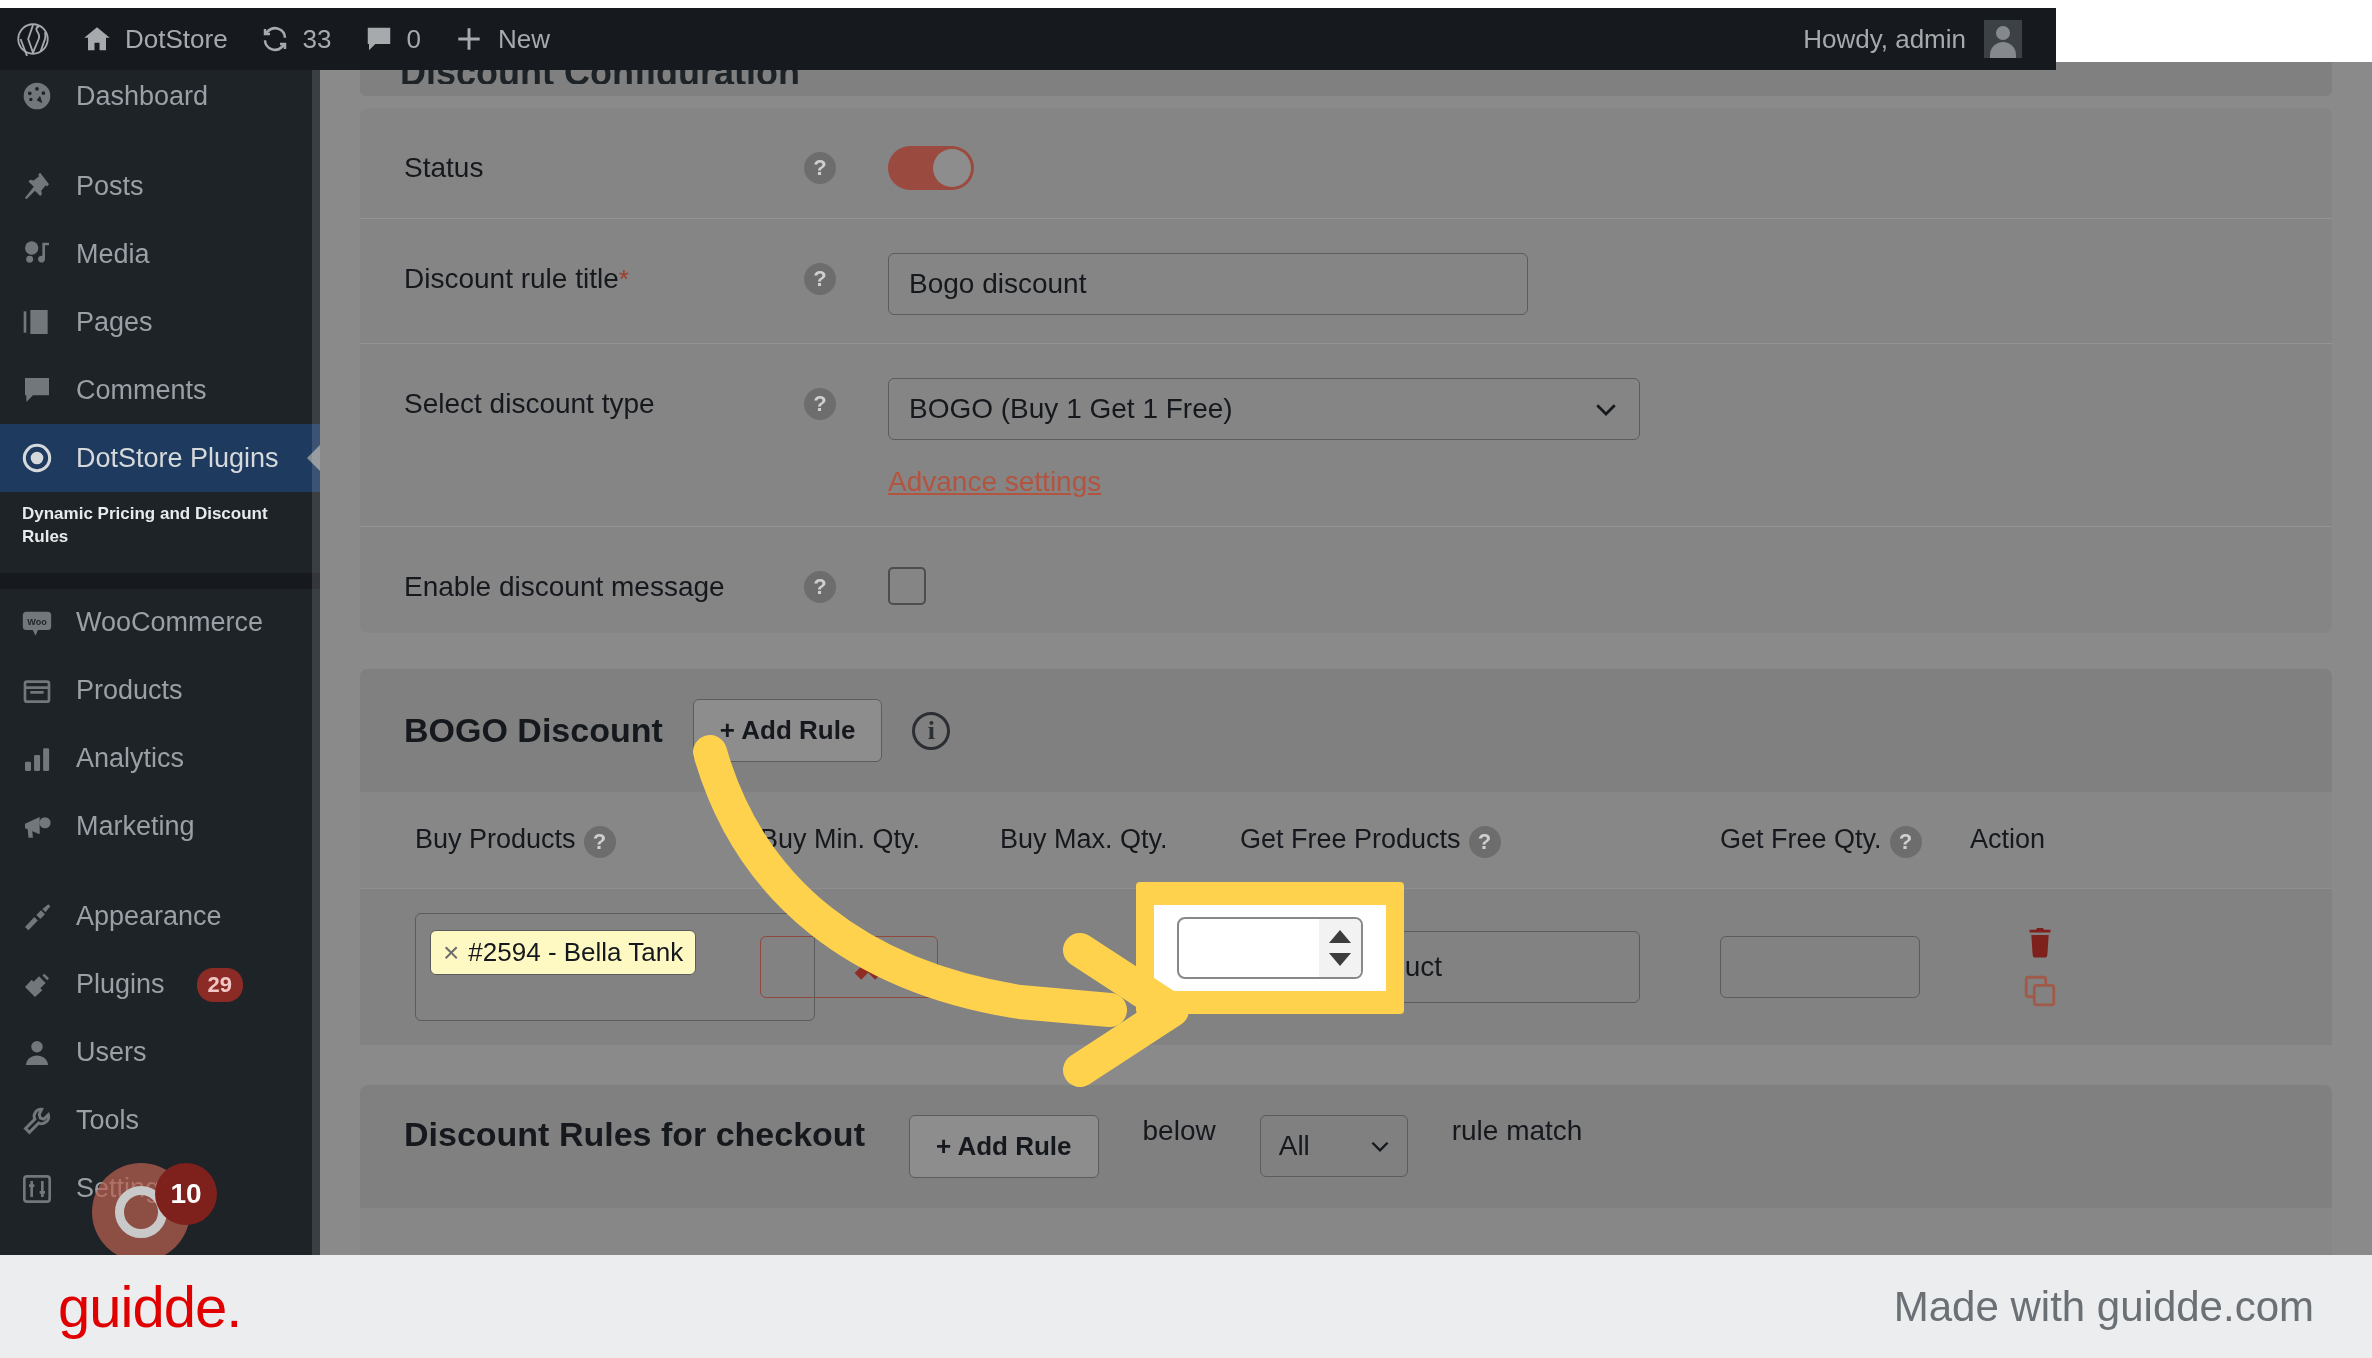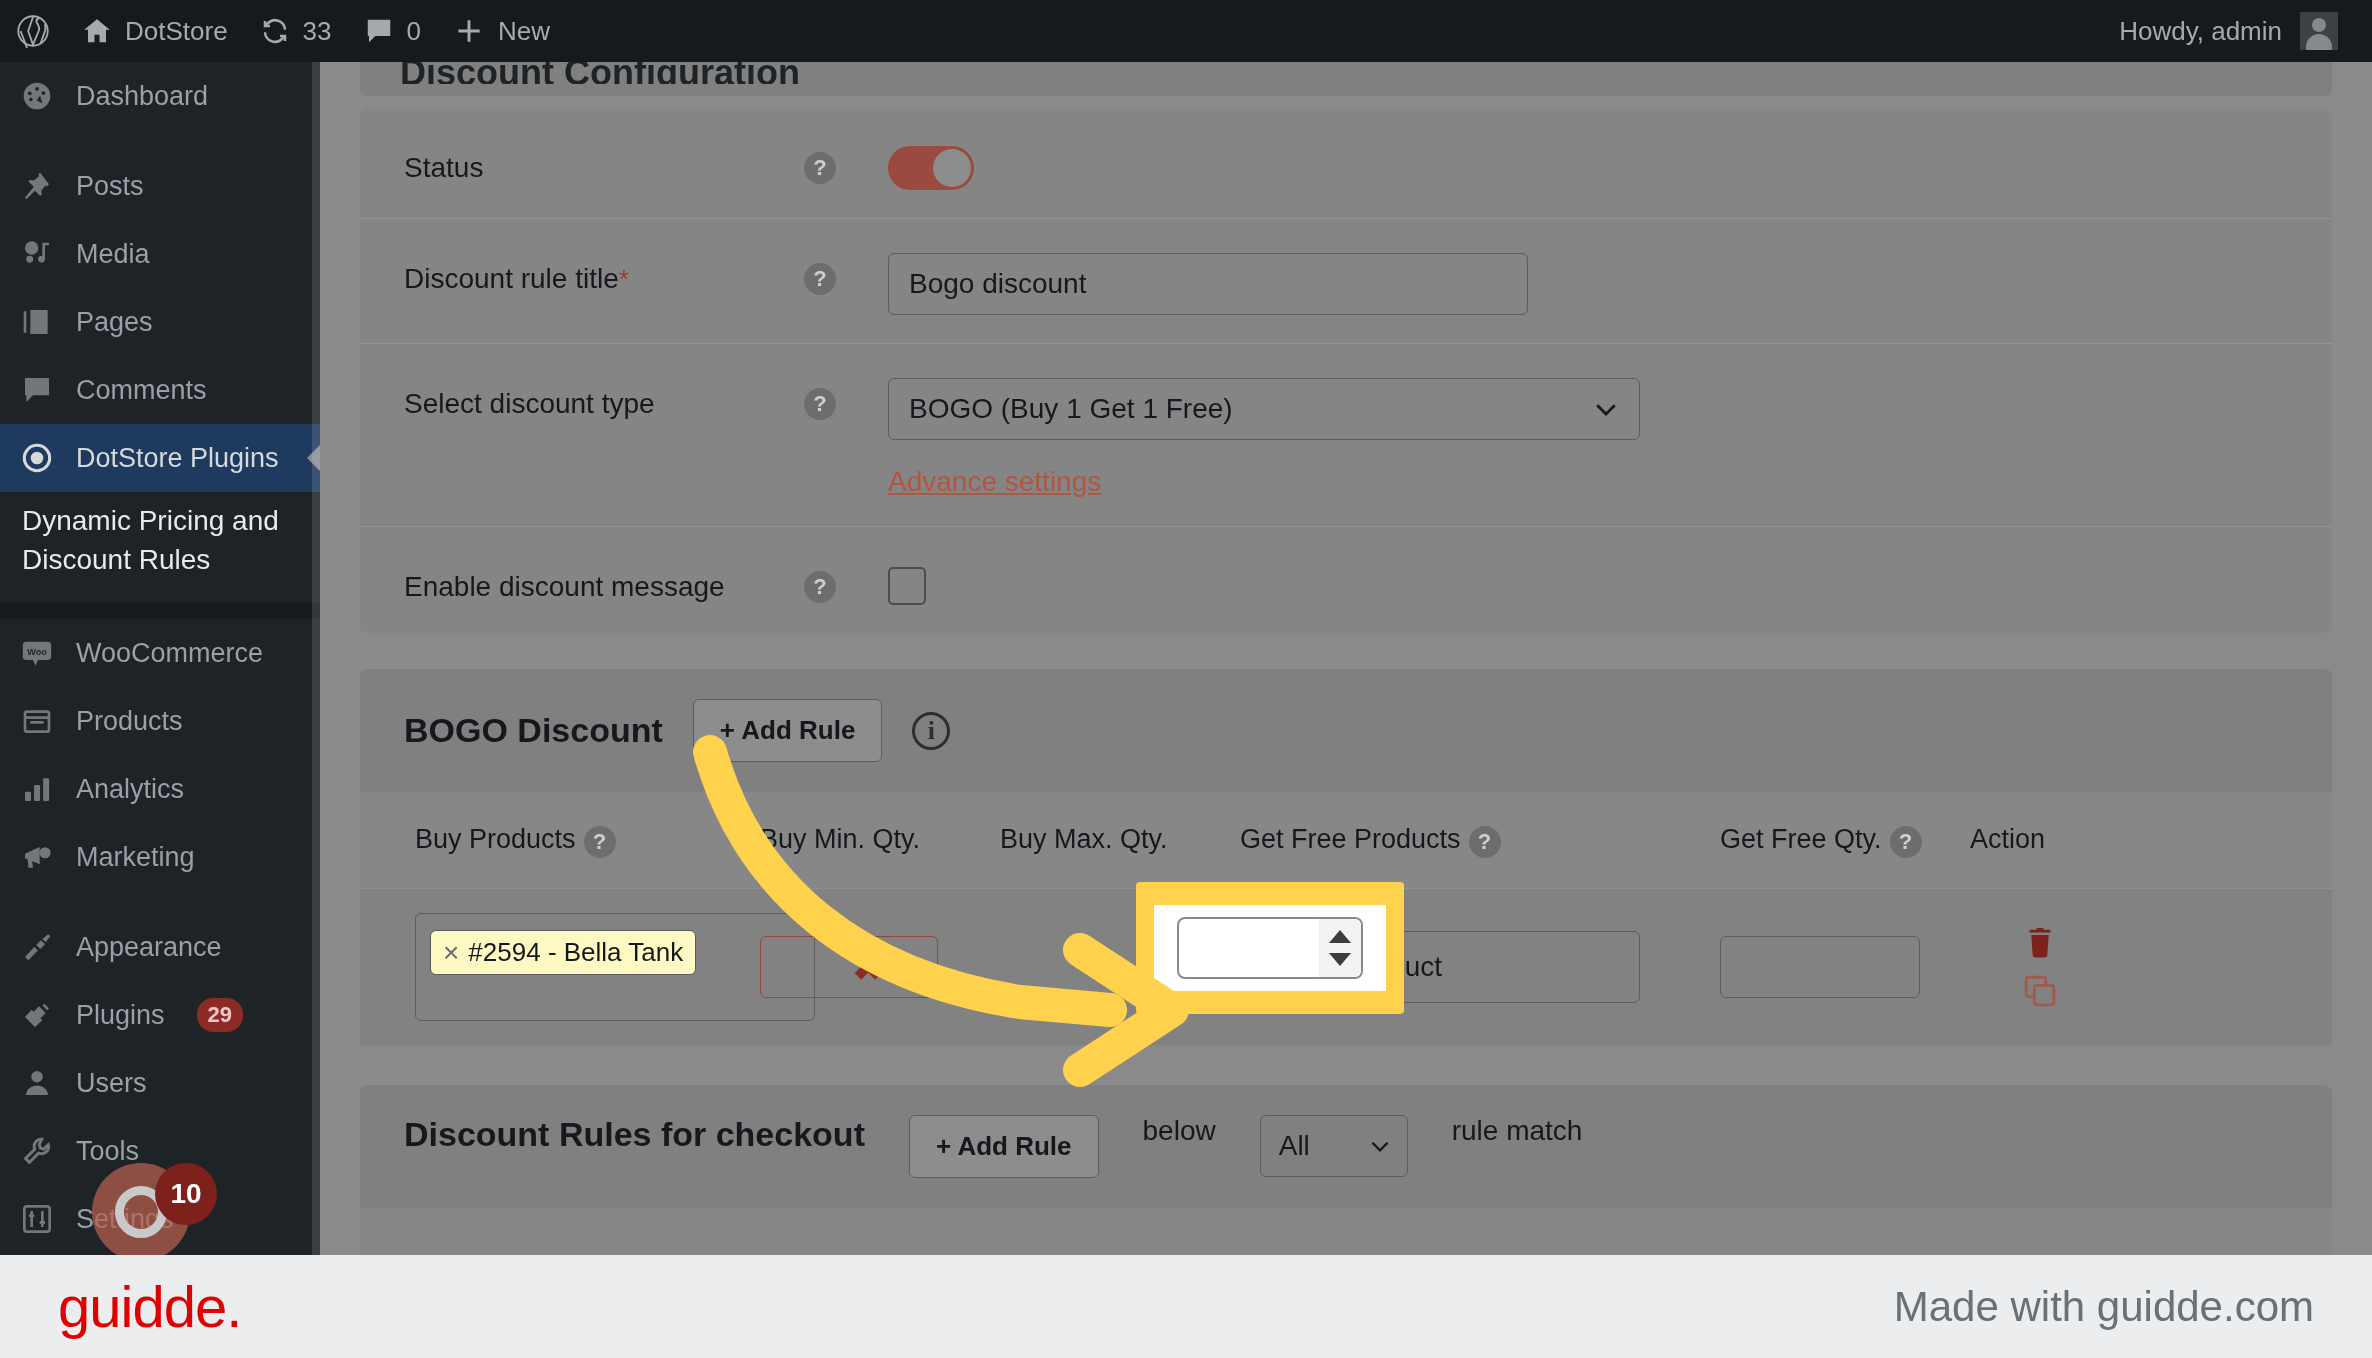--- a/index.html
+++ b/index.html
@@ -6,21 +6,21 @@
   html, body {
     width: 2372px; height: 1358px;
     font-family: "Liberation Sans", sans-serif;
     overflow: hidden;
     background: #ffffff;
   }
   #root { position: relative; width: 2372px; height: 1358px; }
 
   
   .adminbar {
-    position: absolute; top: 0; left: 0; width: 2372px; height: 62px;
+    position: absolute; top: 8px; left: 0; width: 2056px; height: 62px;
     background: #16191d; display: flex; align-items: center;
     padding: 0 14px 0 0; z-index: 30;
   }
   .ab-item {
     display: flex; align-items: center; gap: 13px;
     color: #a7aaad; font-size: 26px; height: 62px; padding: 0 16px;
     white-space: nowrap;
   }
   .ab-spacer { flex: 1; }
   .ab-right { display: flex; align-items: center; gap: 18px; padding-right: 20px; color: #a7aaad; font-size: 26px;}
@@ -43,21 +43,21 @@
   .menu-item.current {
     background: #1f3a5f; color: #d6d9dc;
   }
   .menu-item.current::after {
     content: ""; position: absolute; right: -1px; top: 50%; transform: translateY(-50%);
     border-top: 14px solid transparent; border-bottom: 14px solid transparent;
     border-right: 14px solid #8a8f94;
   }
   .submenu {
     background: #1d2327; padding: 10px 16px 24px 22px;
-    color: #e8eaec; font-size: 28px; font-weight: normal; line-height: 1.38;
+    color: #e8eaec; font-size: 17px; font-weight: bold; line-height: 1.38;
   }
   .sub-divider { height: 16px; background: #16191d; }
   .badge {
     display: inline-flex; align-items: center; justify-content: center;
     background: #8c2b25; color: #f0c7c5; border-radius: 16px;
     min-width: 44px; height: 34px; font-size: 22px; font-weight: bold;
     padding: 0 11px; margin-left: 14px;
   }
   .sb-scrollbar {
     position: absolute; right: 0; top: 0; width: 8px; height: 100%;

